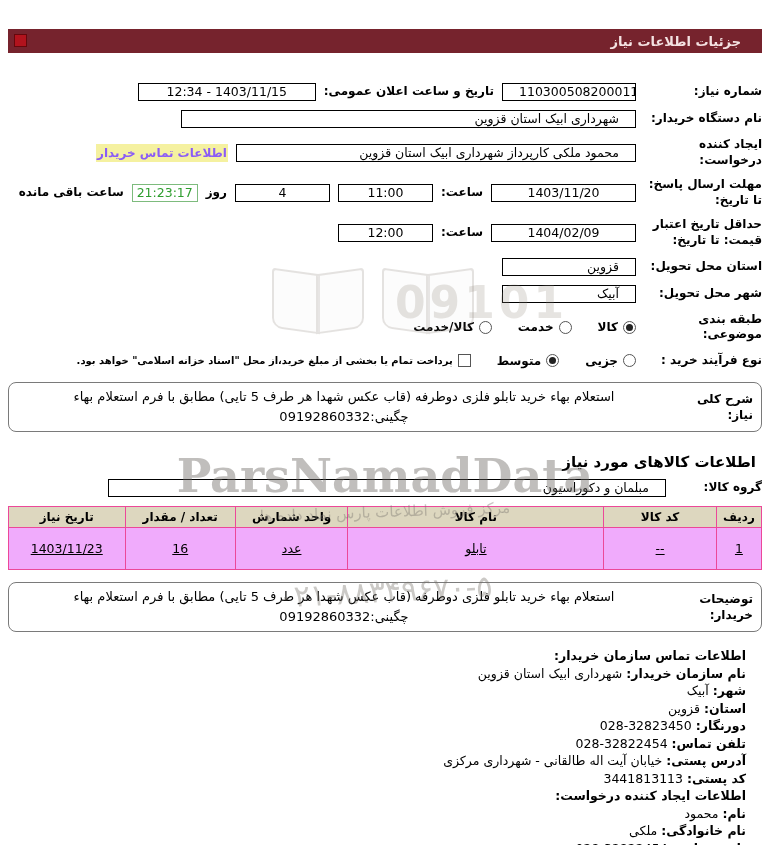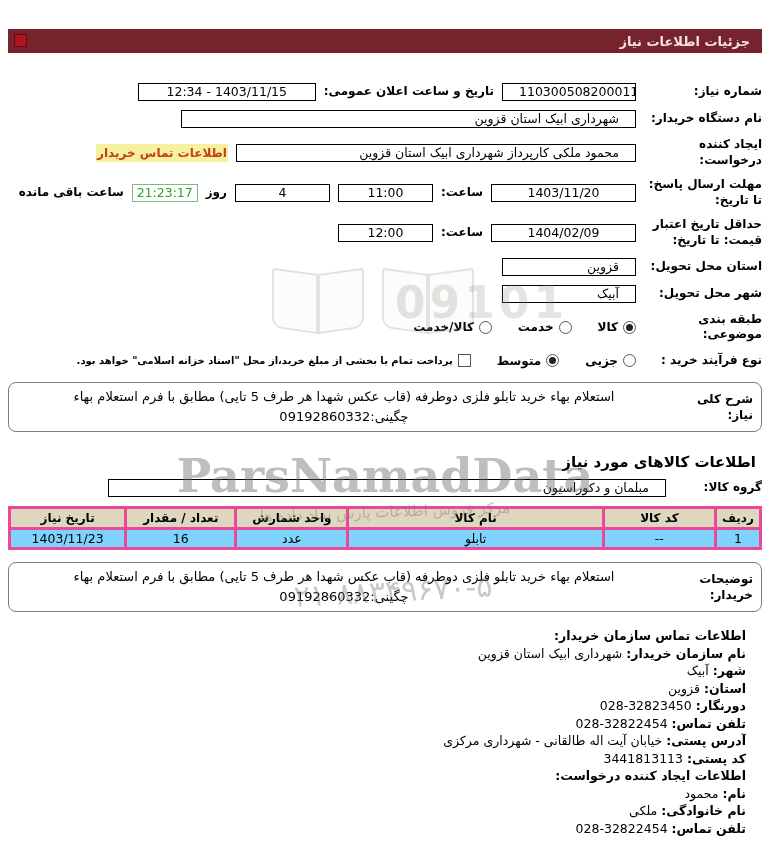--- a/index.html
+++ b/index.html
@@ -9,37 +9,37 @@
     background: #ffffff; color: #000; direction: rtl;
     position: relative; overflow: hidden; font-size: 13px;
   }
   .page { position: relative; width: 770px; height: 845px; z-index: 1; }
 
   
   .titlebar { position: relative; margin: 29px 8px 0; height: 24px;
     background: var(--header-bg, #76232d); display: flex; align-items: center; }
   .titlebar-icon { position: absolute; left: 6px; top: 5px; width: 13px; height: 13px;
     background: var(--header-icon, #b2131d); border: 1px solid #66070c; }
-  .titlebar-text { color: #f4e2e2; font-weight: bold; font-size: 13px; padding-right: 12px; }
+  .titlebar-text { color: #f4e2e2; font-weight: bold; font-size: 13px; padding-right: 21px; }
 
   
   .form { margin-top: 30px; }
   .row { display: flex; align-items: center; margin: 0 8px 9px; gap: 8px; min-height: 18px; }
   .lbl { font-weight: bold; font-size: 12px; line-height: 1.3; flex-shrink: 0; }
   .lbl.w { width: 118px; }
   .tb { height: 18px; border: 1px solid #000; background: #fff; font-size: 12.5px;
     line-height: 16px; padding: 0 16px; overflow: hidden; white-space: nowrap; flex-shrink: 0; }
   .tb.center { text-align: center; }
   .tb.right { text-align: right; }
   .num { direction: ltr; unicode-bidi: isolate; }
   .w155{width:134px} .w178{width:178px} .w455{width:455px} .w400{width:400px}
   .w145{width:145px} .w95{width:95px} .w558{width:558px}
 
   .contact-link { width: 132px; height: 18px; line-height: 18px; text-align: center;
-    background: var(--highlight, #f5f1a0); color: #c2410c; font-weight: bold;
+    background: var(--highlight, #f5f1a0); color: #8b5cf6; font-weight: bold;
     font-size: 12px; cursor: pointer; flex-shrink: 0; }
   .remaining { width: 66px; height: 18px; line-height: 16px; text-align: center;
     border: 1px solid #7dbb7d; color: var(--green, #2f9e2f); font-size: 12.5px; flex-shrink: 0; }
 
   .opt { display: flex; align-items: center; gap: 5px; margin-left: 18px; }
   .opt-label { font-size: 12px; font-weight: bold; white-space: nowrap; }
   .radio { width: 13px; height: 13px; border: 1px solid #555; border-radius: 50%;
     background: #fff; position: relative; flex-shrink: 0; }
   .radio.on::after { content: ""; position: absolute; inset: 2px; background: #222; border-radius: 50%; }
   .checkbox { width: 13px; height: 13px; border: 1px solid #555; background: #fff; flex-shrink: 0; }
@@ -49,23 +49,23 @@
   .descbox { display: flex; align-items: center; margin: 12px 8px 0;
     border: 1px solid #7a7a7a; border-radius: 8px; min-height: 48px; padding: 4px 8px; gap: 8px; }
   .dlabel { width: 74px; font-weight: bold; font-size: 12px; flex-shrink: 0; line-height: 1.35; }
   .dtext { flex: 1; text-align: center; font-size: 13px; line-height: 1.55; }
 
   .sect-title { margin: 21px 14px 8px; font-weight: bold; font-size: 15px; }
   .row.group .lbl { width: 88px; }
 
   
   .goods-table { width: 754px; margin: 4px 8px 0; border-collapse: collapse; table-layout: fixed; }
-  .goods-table th, .goods-table td { border: 3px solid #ec4899; text-align: center; }
+  .goods-table th, .goods-table td { border: 1px solid #ec4899; text-align: center; }
   .goods-table th { background: var(--table-head, #ddd7bf); font-size: 12px; font-weight: bold; height: 21px; }
-  .goods-table td { font-size: 12.5px; height: 20px; background: #7dd3fc; }
+  .goods-table td { font-size: 12.5px; height: 42px; background: #f0abfc; text-decoration: underline; }
 
   
   .contact { margin: 16px 24px 0; }
   .cline { font-size: 12.5px; line-height: 16.5px; margin-bottom: 1px; }
   .cline .cl { font-weight: bold; }
   .cline.head { font-weight: bold; }
 
   
   .wm { position: absolute; inset: 0; pointer-events: none; z-index: 10; }
   .wm-brand { position: absolute; top: 420px; left: 0; right: 0; text-align: center;

